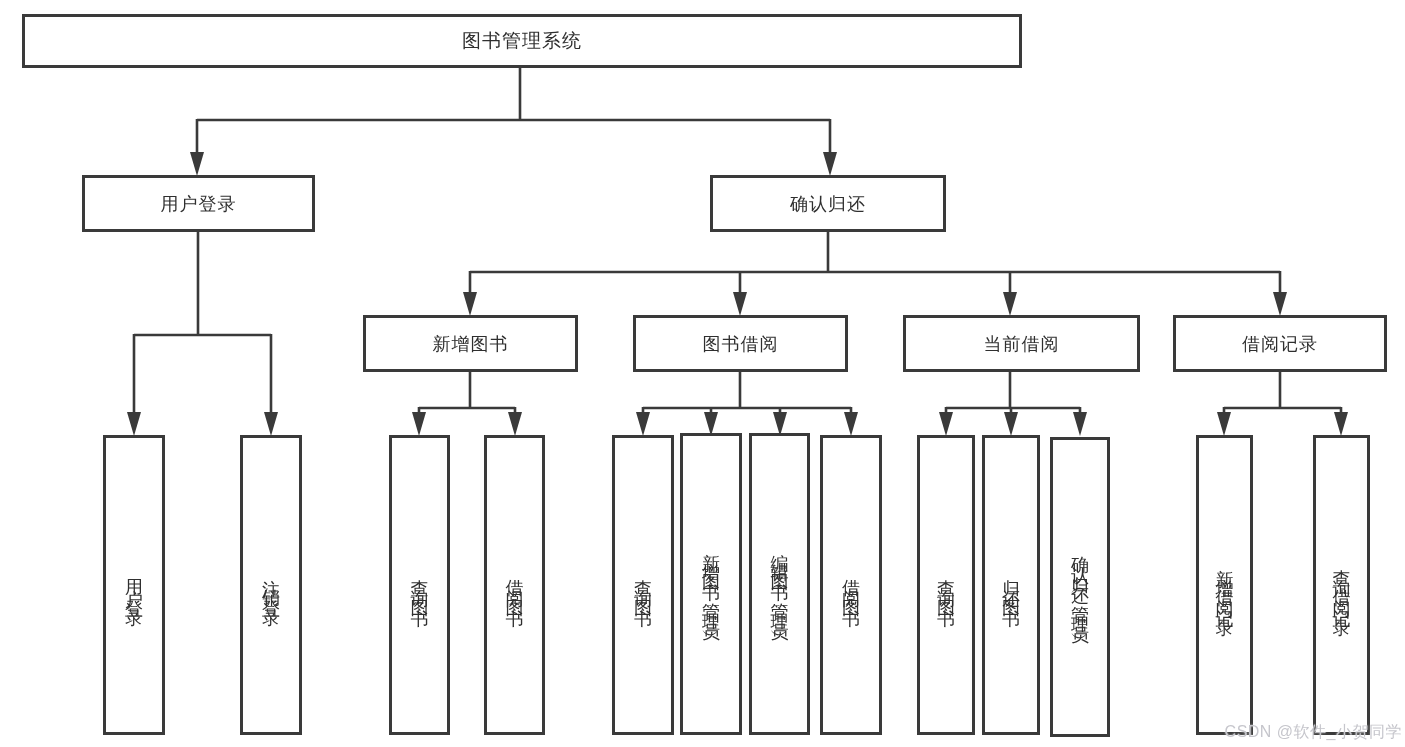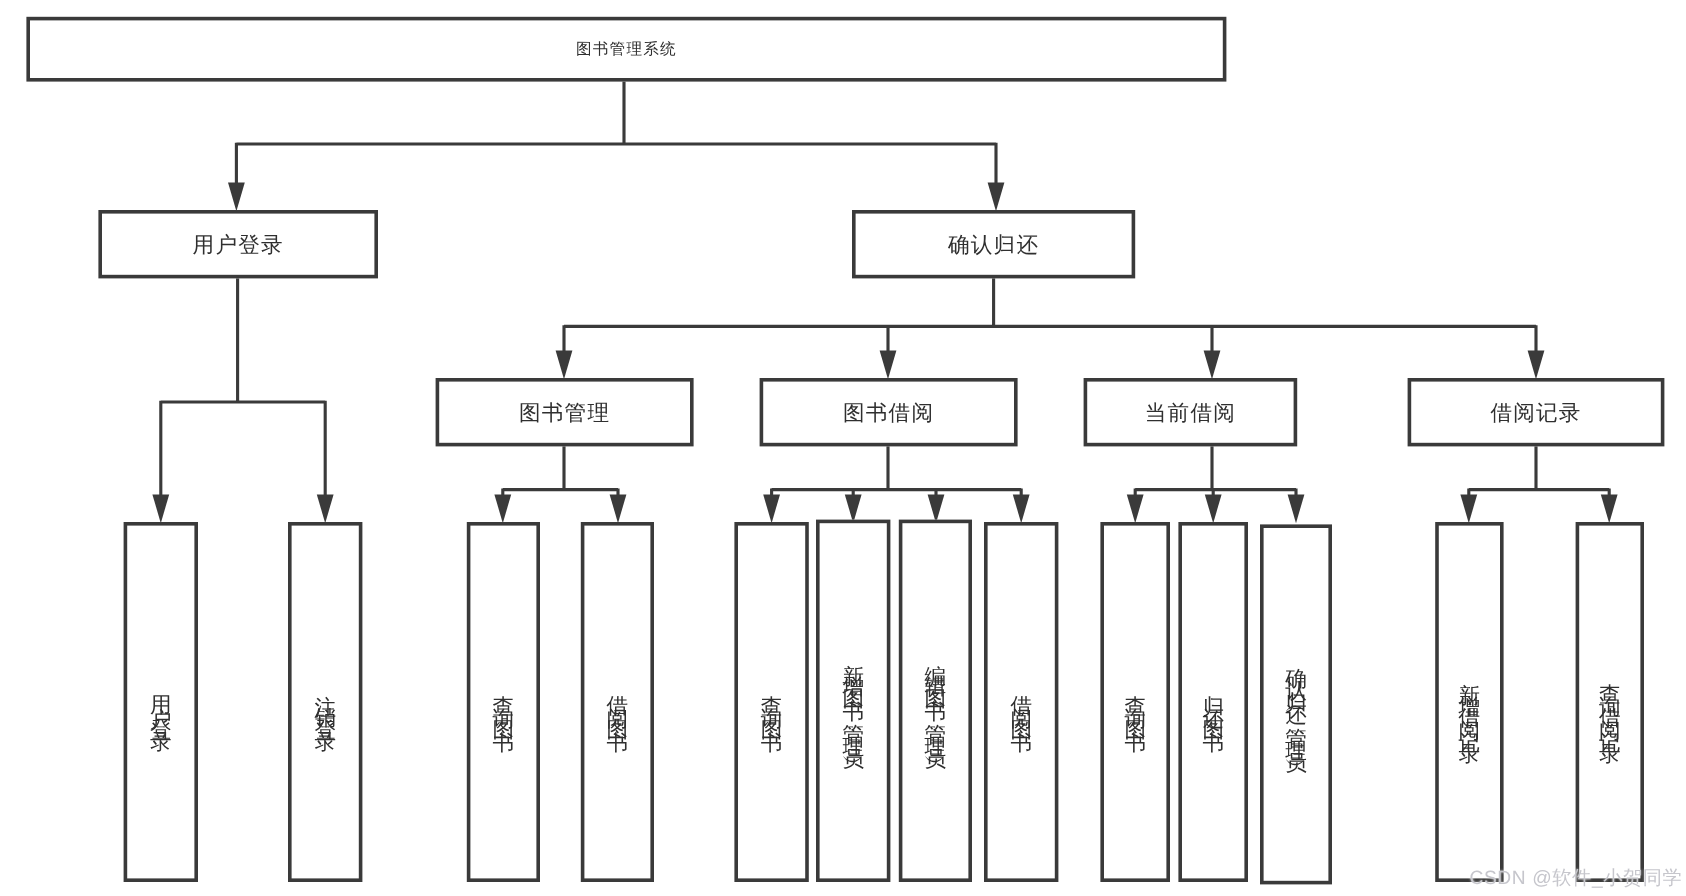--- a/index.html
+++ b/index.html
@@ -33,21 +33,21 @@
     box-sizing: border-box;
     background: var(--background);
     border: 3px solid var(--line);
     display: flex;
     align-items: center;
     justify-content: center;
     color: var(--text);
     z-index: 2;
   }
   .hnode { font-size: 18px; letter-spacing: 1px; }
-  .hnode.root { font-size: 13px; text-align: center; }
+  .hnode.root { font-size: 19px; text-align: center; }
   .vnode span {
     writing-mode: vertical-rl;
     text-orientation: mixed;
     font-size: 18px;
     line-height: 1;
     letter-spacing: 10px;
     white-space: nowrap;
   }
   .watermark {
     position: absolute;
@@ -121,26 +121,26 @@
   </div>
 
   <div class="node hnode" style="left:82px; top:175px; width:233px; height:57px;">
     <span>用户登录</span>
   </div>
   <div class="node hnode" style="left:710px; top:175px; width:236px; height:57px;">
     <span>确认归还</span>
   </div>
 
   <div class="node hnode" style="left:363px; top:315px; width:215px; height:57px;">
-    <span>图书管理</span>
+    <span>新增图书</span>
   </div>
   <div class="node hnode" style="left:633px; top:315px; width:215px; height:57px;">
     <span>图书借阅</span>
   </div>
-  <div class="node hnode" style="left:903px; top:315px; width:178px; height:57px;">
+  <div class="node hnode" style="left:903px; top:315px; width:237px; height:57px;">
     <span>当前借阅</span>
   </div>
   <div class="node hnode" style="left:1173px; top:315px; width:214px; height:57px;">
     <span>借阅记录</span>
   </div>
 
   <div class="node vnode" style="left:103px; top:435px; width:62px; height:300px;">
     <span>用户登录</span>
   </div>
   <div class="node vnode" style="left:240px; top:435px; width:62px; height:300px;">

